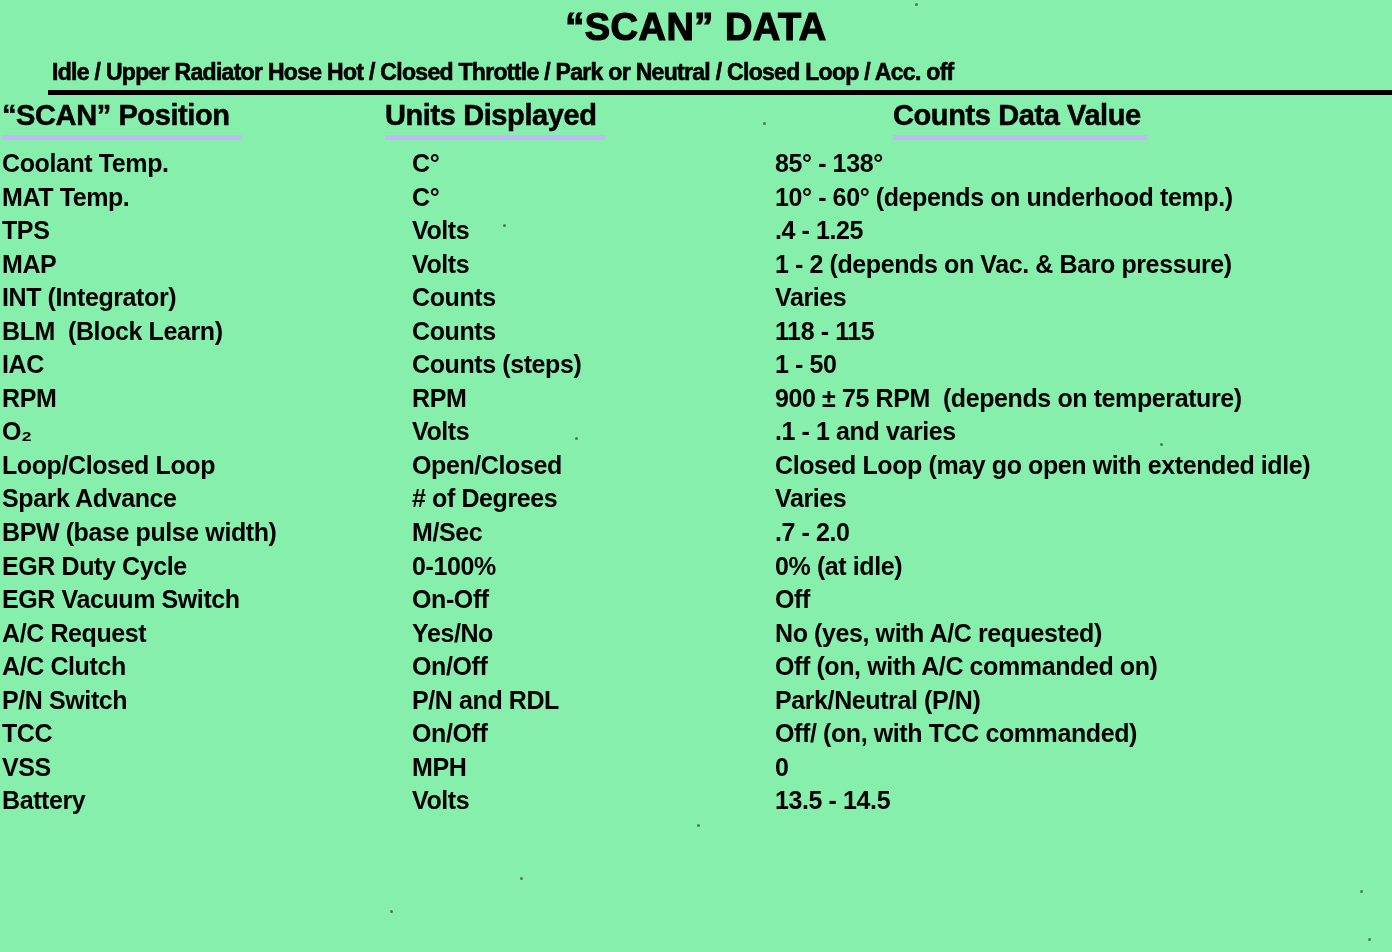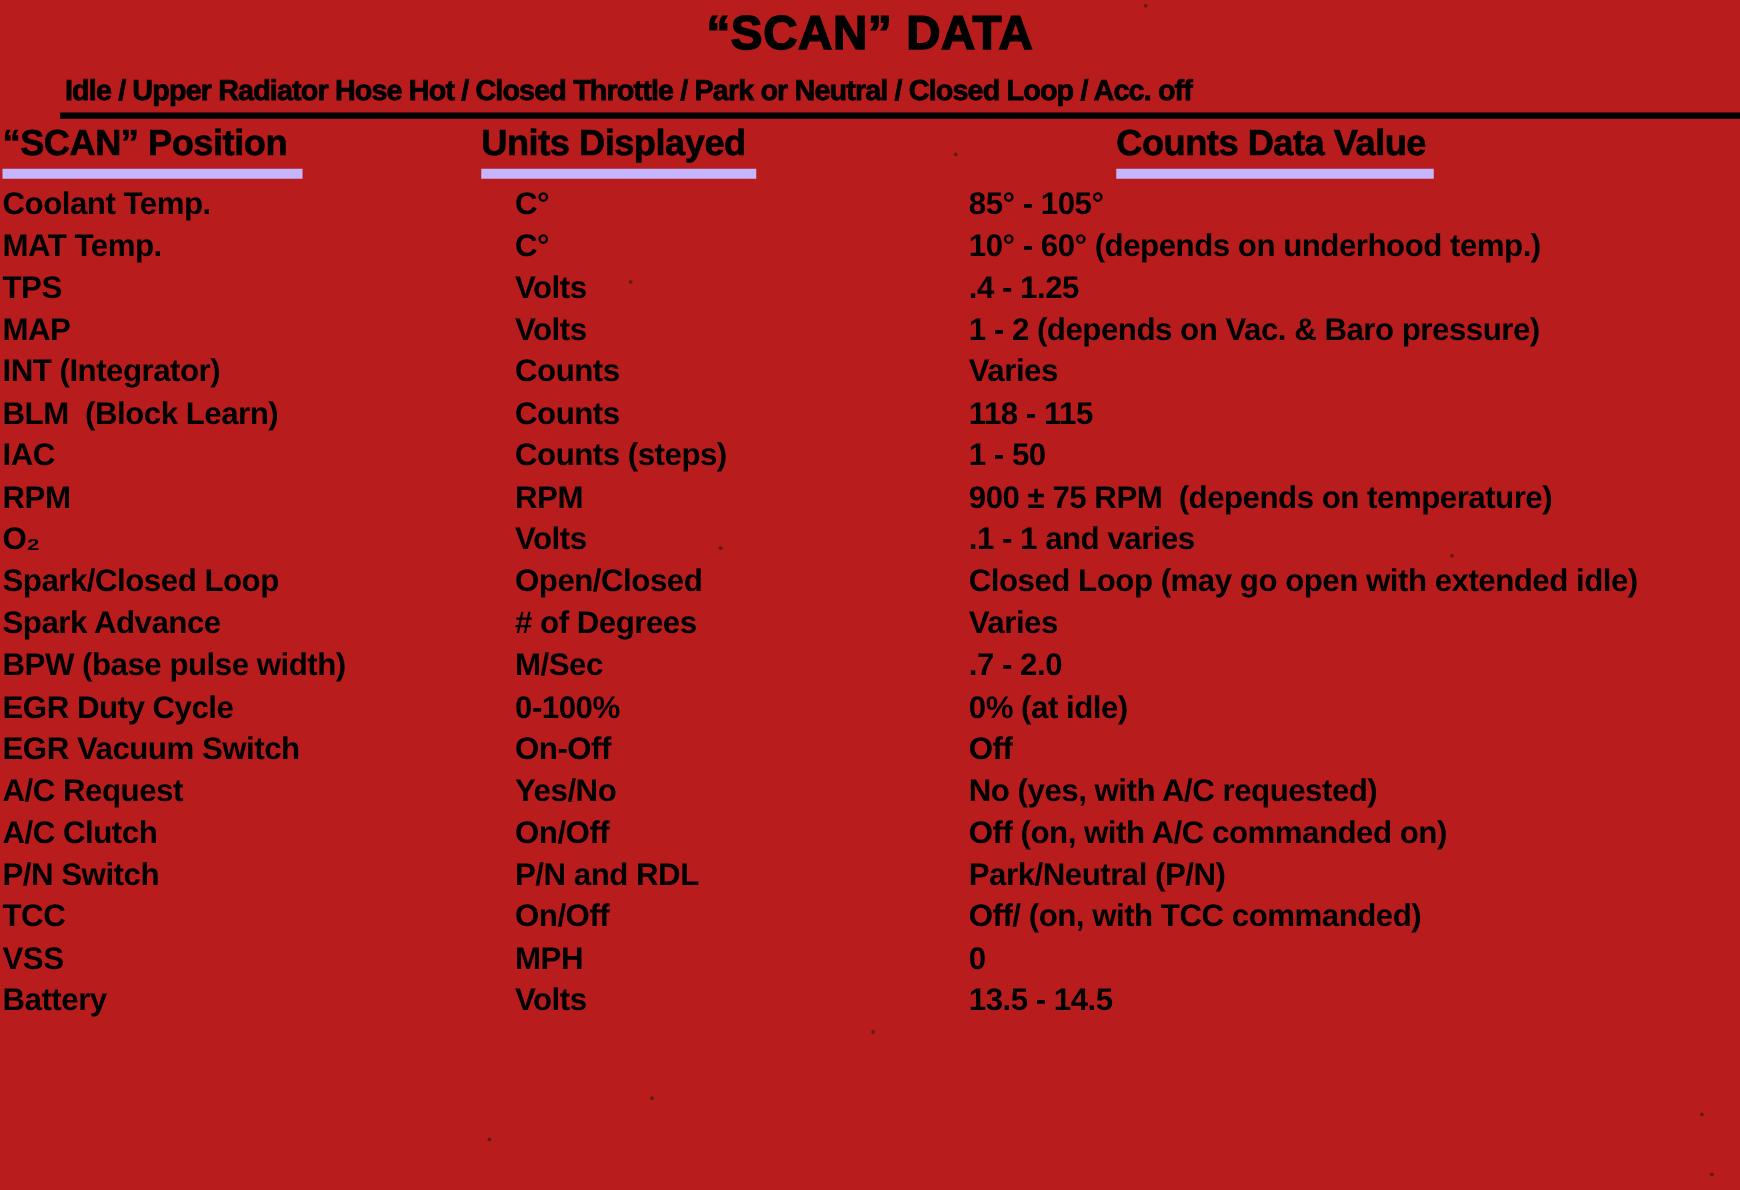--- a/index.html
+++ b/index.html
@@ -1,21 +1,21 @@
 <!DOCTYPE html>
 <html><head>
 <meta charset="utf-8">
 <style>
   * { margin: 0; padding: 0; box-sizing: border-box; }
   html, body { background: #ffffff; }
   .page {
     position: relative;
     width: 1392px;
     height: 952px;
-    background: #b91c1c;
+    background: #86efac;
     color: #000000;
     font-family: "Liberation Sans", sans-serif;
     font-weight: bold;
     overflow: hidden;
   }
   .title {
     position: absolute;
     top: 6px;
     left: 0;
     width: 100%;
@@ -38,21 +38,21 @@
     padding-left: 4px;
     white-space: nowrap;
     overflow: visible;
   }
   .col-head {
     position: absolute;
     top: 99px;
     font-size: 29px;
     letter-spacing: -0.4px;
     -webkit-text-stroke: 0.5px #000;
-    border-bottom: 8px solid #c4b5fd;
+    border-bottom: 5px solid #c4b5fd;
     padding-bottom: 3px;
     white-space: pre;
   }
   .col-head.h1 { left: 2px;   padding-right: 12px; }
   .col-head.h2 { left: 385px; padding-right: 8px;  }
   .col-head.h3 { left: 893px; padding-right: 6px;  }
   .tbody {
     position: absolute;
     left: 2px;
     top: 147px;
@@ -91,21 +91,21 @@
   <div class="subtitle">Idle / Upper Radiator Hose Hot / Closed Throttle / Park or Neutral / Closed Loop / Acc. off</div>
 
   <div class="col-head h1">“SCAN” Position</div>
   <div class="col-head h2">Units Displayed</div>
   <div class="col-head h3">Counts Data Value</div>
 
   <div class="tbody">
     <div class="row">
       <div class="cell c1">Coolant Temp.</div>
       <div class="cell c2">C°</div>
-      <div class="cell c3">85° - 105°</div>
+      <div class="cell c3">85° - 138°</div>
     </div>
     <div class="row">
       <div class="cell c1">MAT Temp.</div>
       <div class="cell c2">C°</div>
       <div class="cell c3">10° - 60° (depends on underhood temp.)</div>
     </div>
     <div class="row">
       <div class="cell c1">TPS</div>
       <div class="cell c2">Volts</div>
       <div class="cell c3">.4 - 1.25</div>
@@ -134,21 +134,21 @@
       <div class="cell c1">RPM</div>
       <div class="cell c2">RPM</div>
       <div class="cell c3">900 ± 75 RPM  (depends on temperature)</div>
     </div>
     <div class="row">
       <div class="cell c1">O₂</div>
       <div class="cell c2">Volts</div>
       <div class="cell c3">.1 - 1 and varies</div>
     </div>
     <div class="row">
-      <div class="cell c1">Spark/Closed Loop</div>
+      <div class="cell c1">Loop/Closed Loop</div>
       <div class="cell c2">Open/Closed</div>
       <div class="cell c3">Closed Loop (may go open with extended idle)</div>
     </div>
     <div class="row">
       <div class="cell c1">Spark Advance</div>
       <div class="cell c2"># of Degrees</div>
       <div class="cell c3">Varies</div>
     </div>
     <div class="row">
       <div class="cell c1">BPW (base pulse width)</div>

